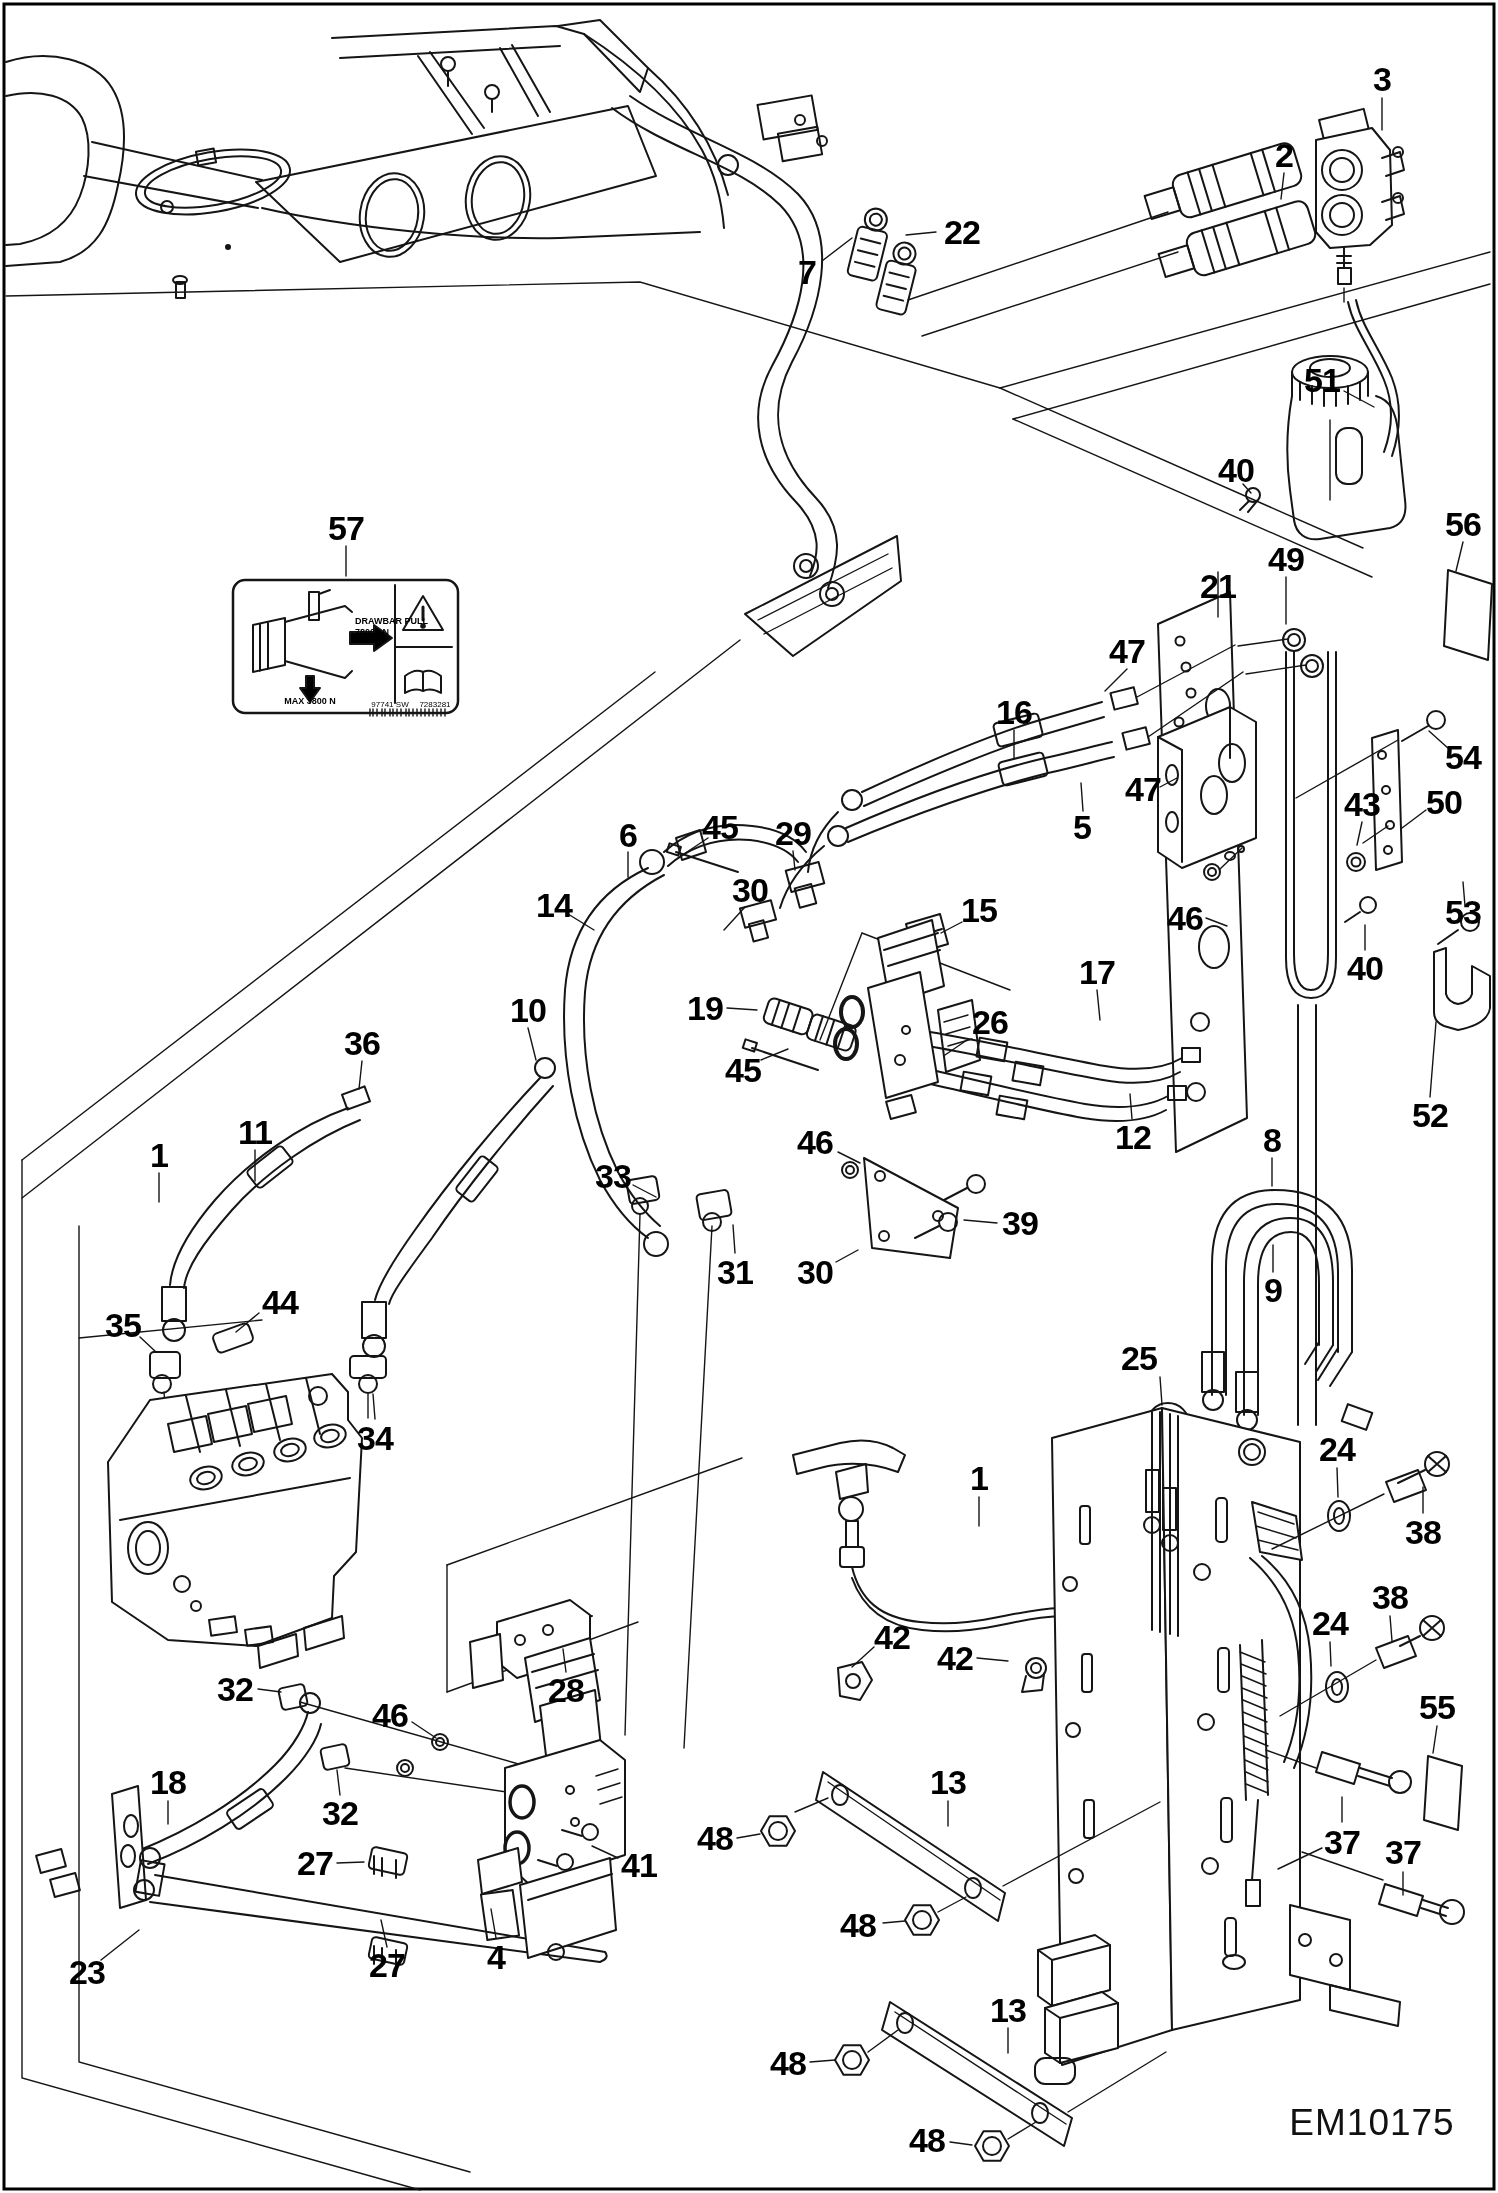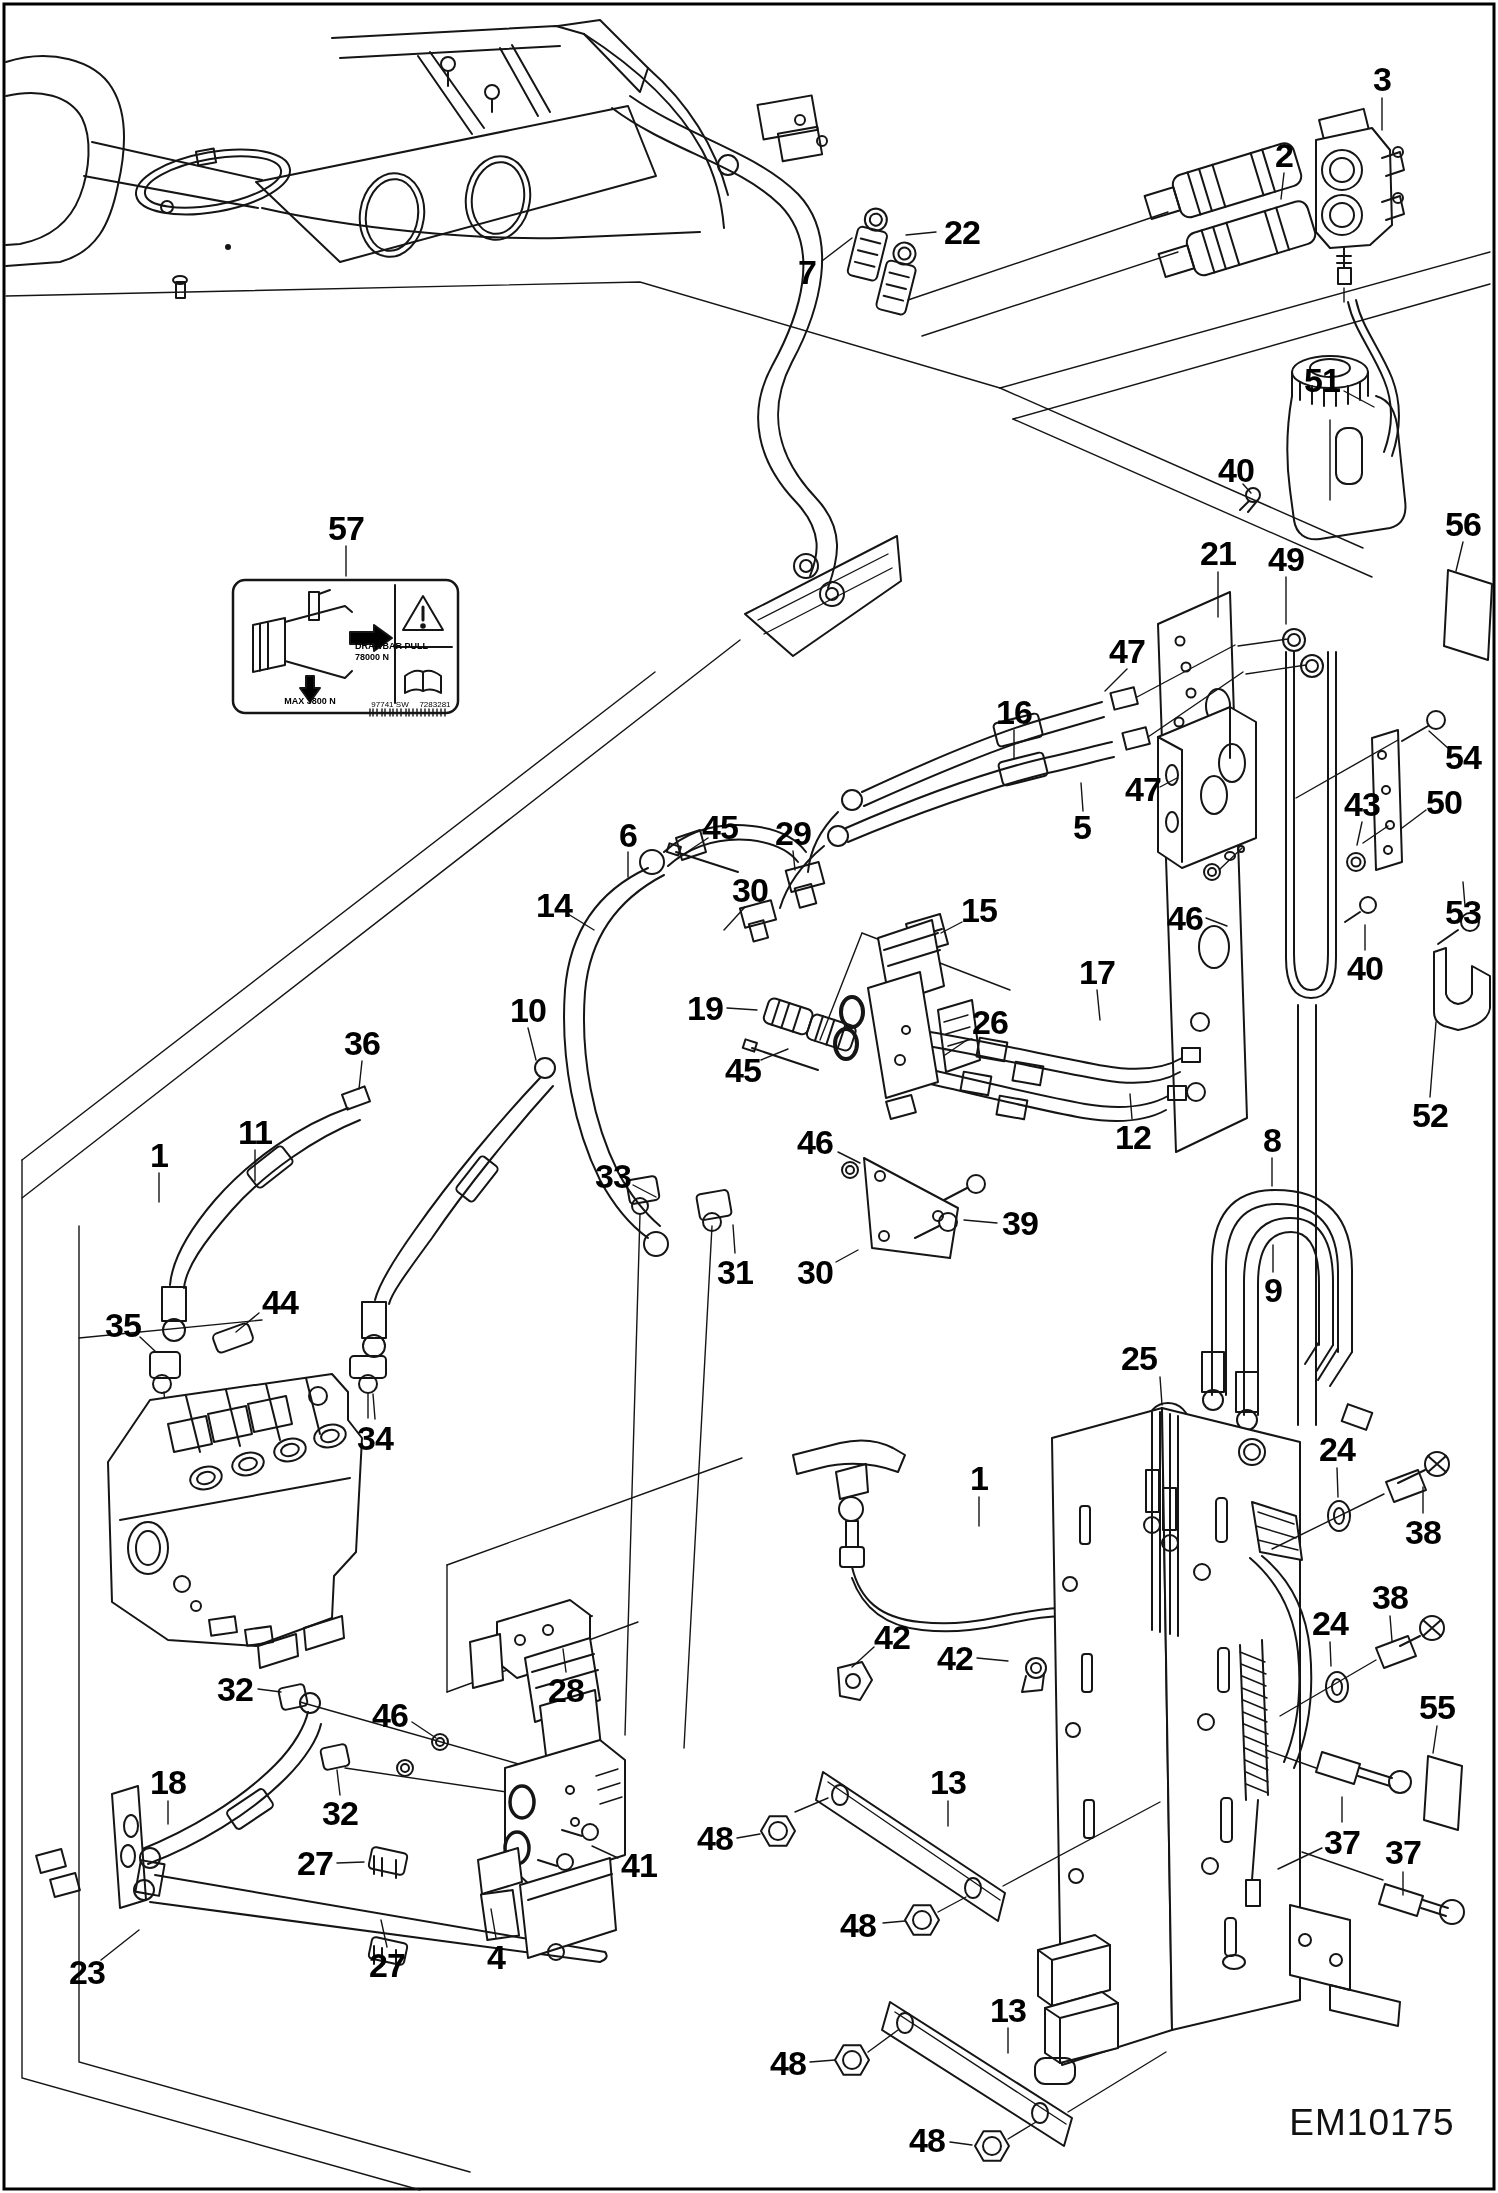--- a/index.html
+++ b/index.html
@@ -567,40 +567,40 @@
     M140,1337 L156,1352 M1160,1377 L1162,1405 M375,1419 L373,1394 M1337,1468 L1338,1497
     M979,1497 L979,1526 M1423,1513 L1423,1487 M1390,1616 L1392,1641 M1330,1642 L1331,1666
     M874,1647 L852,1667 M977,1658 L1008,1661 M566,1672 L563,1649 M258,1689 L281,1692
     M1437,1726 L1433,1753 M412,1722 L436,1738 M168,1801 L168,1824 M948,1801 L948,1826
     M340,1795 L337,1770 M737,1838 L760,1834 M1342,1822 L1342,1797 M1322,1848 L1278,1869
     M1403,1872 L1403,1895 M337,1863 L364,1862 M618,1858 L592,1846 M883,1923 L905,1921
     M496,1938 L491,1909 M387,1947 L381,1920 M101,1960 L139,1930 M1008,2028 L1008,2053
     M810,2062 L835,2060 M950,2142 L972,2145"></path>
 </svg>
 
-<div class="decal-big" style="left:355px;top:627px;margin-top:25px;">
+<div class="decal-big" style="left:355px;top:627px;">
   <div>DRAWBAR PULL</div>
   <div>78000 N</div>
 </div>
 <div class="decal-sm" style="left:310px;top:701px;">MAX 3800 N</div>
 <div class="decal-xs" style="left:390px;top:704px;">97741 SW</div>
 <div class="decal-xs" style="left:435px;top:704px;">7283281</div>
 
 <div class="figcode" style="left:1372px;top:2123px;">EM10175</div>
 
 <div class="callout-layer">
       <div class="callout" style="left: 346px; top: 528px;">57</div>
       <div class="callout" style="left: 807px; top: 272px;">7</div>
       <div class="callout" style="left: 962px; top: 232px;">22</div>
       <div class="callout" style="left: 1284px; top: 155px;">2</div>
       <div class="callout" style="left: 1382px; top: 79px;">3</div>
       <div class="callout" style="left: 1322px; top: 380px;">51</div>
       <div class="callout" style="left: 1236px; top: 470px;">40</div>
       <div class="callout" style="left: 1463px; top: 524px;">56</div>
-      <div class="callout" style="left: 1218px; top: 553px;">21</div>
+      <div class="callout" style="left: 1218px; top: 586px;">21</div>
       <div class="callout" style="left: 1286px; top: 559px;">49</div>
       <div class="callout" style="left: 1127px; top: 651px;">47</div>
       <div class="callout" style="left: 1014px; top: 712px;">16</div>
       <div class="callout" style="left: 1143px; top: 789px;">47</div>
       <div class="callout" style="left: 1082px; top: 827px;">5</div>
       <div class="callout" style="left: 1463px; top: 757px;">54</div>
       <div class="callout" style="left: 1362px; top: 804px;">43</div>
       <div class="callout" style="left: 1444px; top: 802px;">50</div>
       <div class="callout" style="left: 1463px; top: 864px; margin-top: 48px;">53</div>
       <div class="callout" style="left: 1185px; top: 918px;">46</div>

